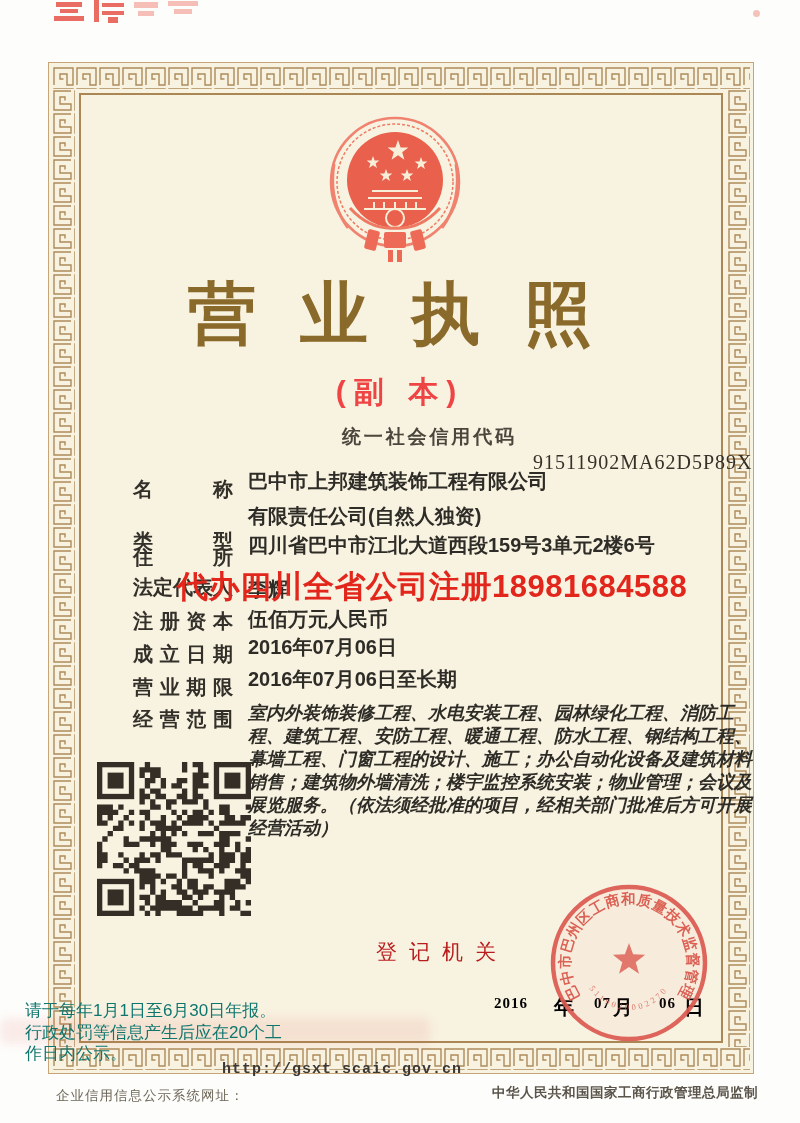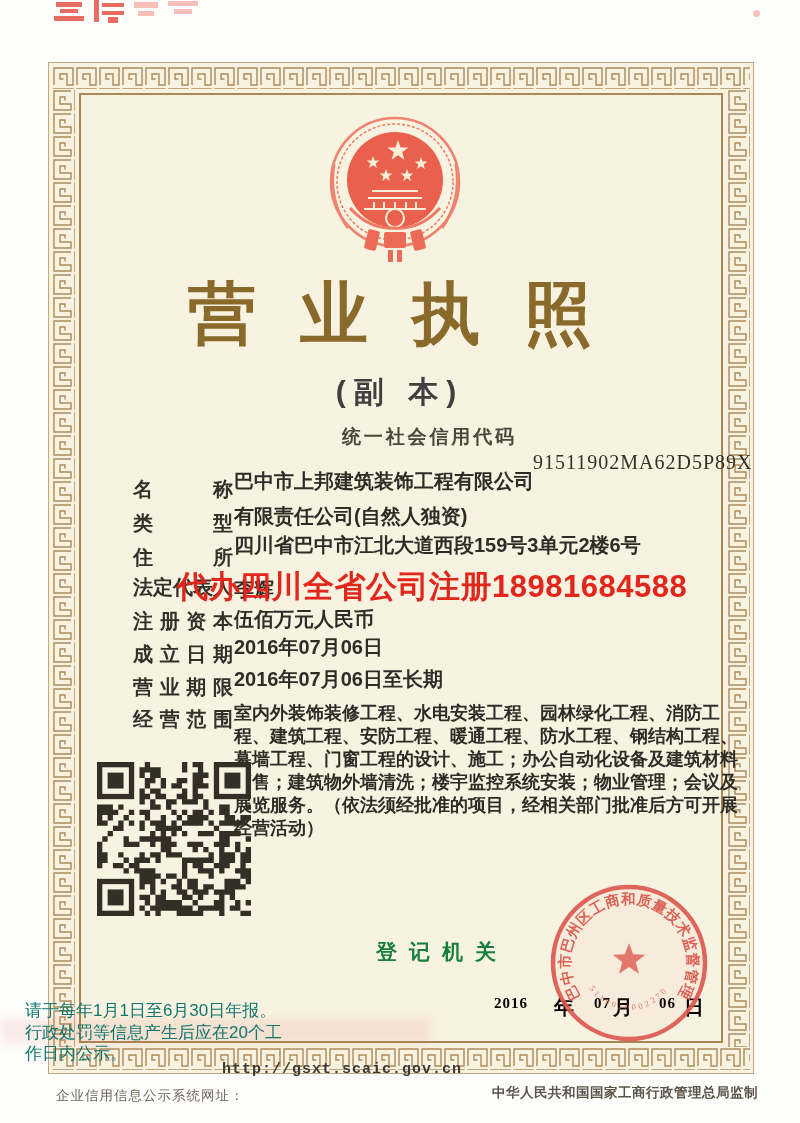--- a/index.html
+++ b/index.html
@@ -28,71 +28,71 @@
   }
   
   .emblem{position:absolute;left:328px;top:112px;width:145px;height:152px;}
   .title{
     position:absolute;left:188px;top:276px;
     font-size:68px;font-weight:800;letter-spacing:44px;line-height:1.1;
     color:#8a6a2a;white-space:nowrap;
   }
   .subtitle{
     position:absolute;left:0;top:372px;width:800px;text-align:center;
-    font-size:30px;font-weight:700;letter-spacing:8px;color:#404040;
+    font-size:30px;font-weight:700;letter-spacing:8px;color:#ef4444;
   }
   .codeline{position:absolute;left:342px;top:423px;height:24px;}
   .code-label{
     position:absolute;left:0;top:1px;width:172px;
     font-size:19px;font-weight:700;color:#4a463c;
     text-align:justify;text-align-last:justify;
   }
   .code-value{
     position:absolute;left:191px;top:0;
     font-family:"Liberation Serif","DejaVu Serif",serif;
     font-size:20px;letter-spacing:1px;color:#353128;white-space:nowrap;margin-top:28px;
   }
   
   .row{position:absolute;left:0;top:0;width:800px;}
   .row .lbl{
     position:absolute;left:133px;width:100px;
     font-size:20px;font-weight:700;color:#33302a;
     text-align:justify;text-align-last:justify;
   }
   .row .val{
-    position:absolute;left:234px;width:505px;
+    position:absolute;left:248px;width:505px;
     font-size:20px;font-weight:600;color:#2e2c26;
   }
   .r0 .lbl{top:476px}.r0 .val{top:468px}
-  .r1 .lbl{top:510px}.r1 .val{top:503px}
+  .r1 .lbl{top:528px}.r1 .val{top:503px}
   .r2 .lbl{top:544px}.r2 .val{top:532px}
   .r3 .lbl{top:574px}.r3 .val{top:576px}
   .r4 .lbl{top:608px}.r4 .val{top:606px}
   .r5 .lbl{top:641px}.r5 .val{top:634px}
   .r6 .lbl{top:674px}.r6 .val{top:666px}
-  .r7 .lbl{top:706px}.r7 .val{top:702px;font-size:18px;line-height:23px;width:505px;}
+  .r7 .lbl{top:706px}.r7 .val{top:702px;font-size:18px;line-height:23px;width:505px;font-style:italic;}
   
   .watermark{
     position:absolute;left:177px;top:566px;z-index:30;
     font-size:31px;font-weight:600;color:#e2261c;white-space:nowrap;
     letter-spacing:0.5px;
   }
   .topmarks{position:absolute;left:50px;top:0;width:160px;height:26px;z-index:30;}
   .pinkdot{position:absolute;left:753px;top:10px;width:7px;height:7px;border-radius:50%;
     background:#f0b4aa;opacity:.8;}
   .pinksmear{
     position:absolute;left:0px;top:1018px;width:430px;height:26px;z-index:1;
     background:rgba(225,80,70,0.10);filter:blur(5px);border-radius:6px;
   }
   
   .qr{position:absolute;left:97px;top:762px;width:154px;height:154px;}
   
   .registrar{
     position:absolute;left:376px;top:938px;
-    font-size:21px;font-weight:700;letter-spacing:12px;color:#15803d;white-space:nowrap;
+    font-size:21px;font-weight:400;letter-spacing:12px;color:#b91c1c;white-space:nowrap;
   }
   .seal{position:absolute;left:548px;top:882px;width:162px;height:162px;z-index:25;opacity:.92;}
   .dateline{
     position:absolute;left:494px;top:994px;z-index:20;white-space:nowrap;color:#000000;
   }
   .dateline .num{
     font-family:"Liberation Serif","DejaVu Serif",serif;
     font-size:15px;font-weight:600;position:relative;top:-6px;letter-spacing:1px;
   }
   .dateline .unit{font-size:20px;font-weight:700;}

